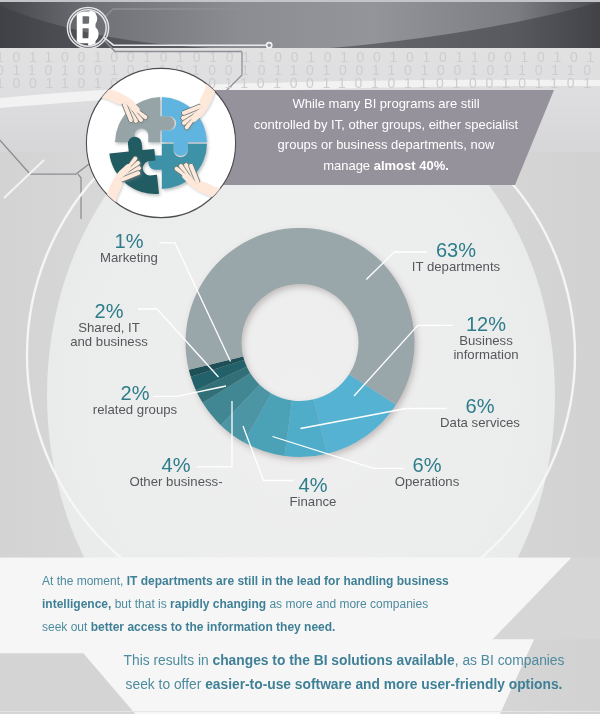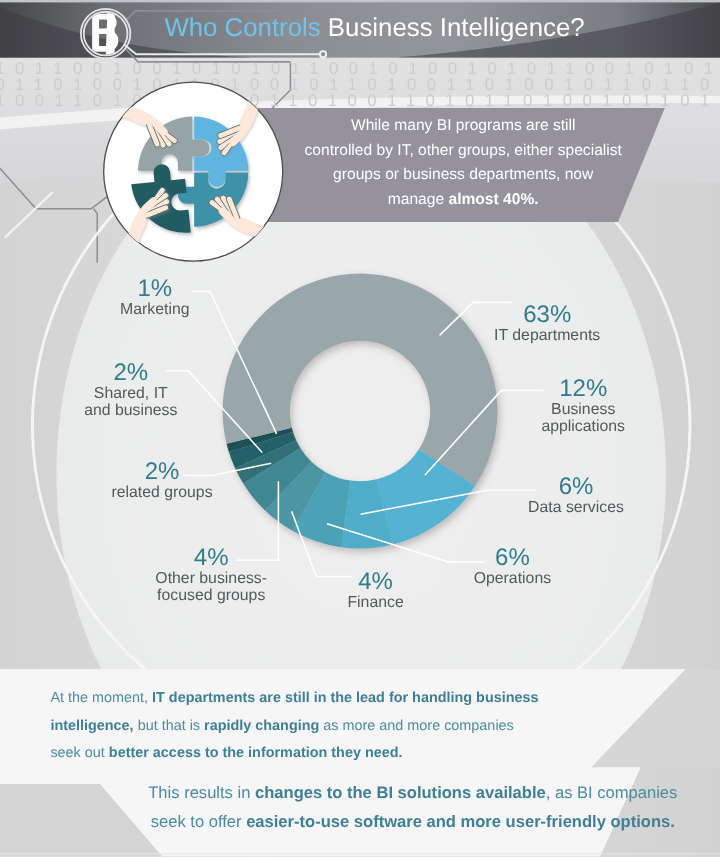--- a/index.html
+++ b/index.html
@@ -141,21 +141,20 @@
   <clipPath id="logoClip">
         <circle cx="24" cy="24" r="17.4"></circle>
       </clipPath>
   <g clip-path="url(#logoClip)">
     <path d="M12.8,7.5 L25.5,7.5 C30.6,7.5 33.2,10.6 33.2,14.6 C33.2,18.0 31.6,20.6 28.6,21.9 C32.4,23.0 34.6,25.8 34.6,29.7 C34.6,35.4 30.6,39.2 24.2,39.2 L12.8,39.2 Z
              M18.6,12.3 L18.6,19.7 L23.3,19.7 C25.8,19.7 27.2,18.2 27.2,15.9 C27.2,13.6 25.9,12.3 23.4,12.3 Z
              M18.6,24.3 L18.6,34.3 L23.6,34.3 C26.6,34.3 28.3,32.4 28.3,29.2 C28.3,26.1 26.5,24.3 23.4,24.3 Z" fill="#ffffff" fill-rule="evenodd"></path>
     <path d="M25.6,4.5 L31.5,4.5 L31.5,43.5 L24.0,43.5 Z" fill="#ffffff"></path>
   </g>
 </svg>
-<div id="title"><span class="hl">Who Controls</span><span> Business Intelligence?</span></div>
 
 <svg class="abs" style="left:0;top:86px" width="600" height="105" viewBox="0 0 600 105">
   <path d="M110,4 L554,4 L515,99 L110,99 Z" fill="#95929c"></path>
 </svg>
 <div id="callout-text">
       <div>While many BI programs are still</div>
       <div>controlled by IT, other groups, either specialist</div>
       <div>groups or business departments, now</div>
       <div>manage <b>almost 40%.</b></div>
     </div>
@@ -264,40 +263,39 @@
         <span class="nm">Shared, IT</span>
         <span class="nm">and business</span>
       </div>
       <div class="lbl" style="left:25px;top:383px;width:220px">
         <span class="pct">2%</span>
         <span class="nm">related groups</span>
       </div>
       <div class="lbl" style="left:66px;top:455px;width:220px">
         <span class="pct">4%</span>
         <span class="nm">Other business-</span>
-        <span class="nm">focused groups</span>
       </div>
       <div class="lbl" style="left:203px;top:475px;width:220px">
         <span class="pct">4%</span>
         <span class="nm">Finance</span>
       </div>
       <div class="lbl" style="left:317px;top:455px;width:220px">
         <span class="pct">6%</span>
         <span class="nm">Operations</span>
       </div>
       <div class="lbl" style="left:370px;top:396px;width:220px">
         <span class="pct">6%</span>
         <span class="nm">Data services</span>
       </div>
       <div class="lbl" style="left:376px;top:314px;width:220px">
         <span class="pct">12%</span>
         <span class="nm">Business</span>
-        <span class="nm">applications</span>
-      </div>
-      <div class="lbl" style="left:346px;top:252px;width:220px">
+        <span class="nm">information</span>
+      </div>
+      <div class="lbl" style="left:346px;top:240px;width:220px">
         <span class="pct">63%</span>
         <span class="nm">IT departments</span>
       </div>
     </div>
 
 <svg class="abs" style="left:0;top:520px" width="600" height="194" viewBox="0 0 600 194">
   <path d="M0,37.7 L571.3,37.7 L555,57 L0,57 Z" fill="#f6f6f7"></path>
   <path d="M0,37.7 L571.3,37.7 L500,194 L0,194 Z" fill="#f6f6f7"></path>
   <path d="M571.3,37.7 L600,37.7 L600,119.3 L492.7,119.3 Z" fill="#d6d6d7"></path>
   <path d="M0,133.3 L83.3,133.3 L135.4,194 L0,194 Z" fill="#d4d4d5"></path>

